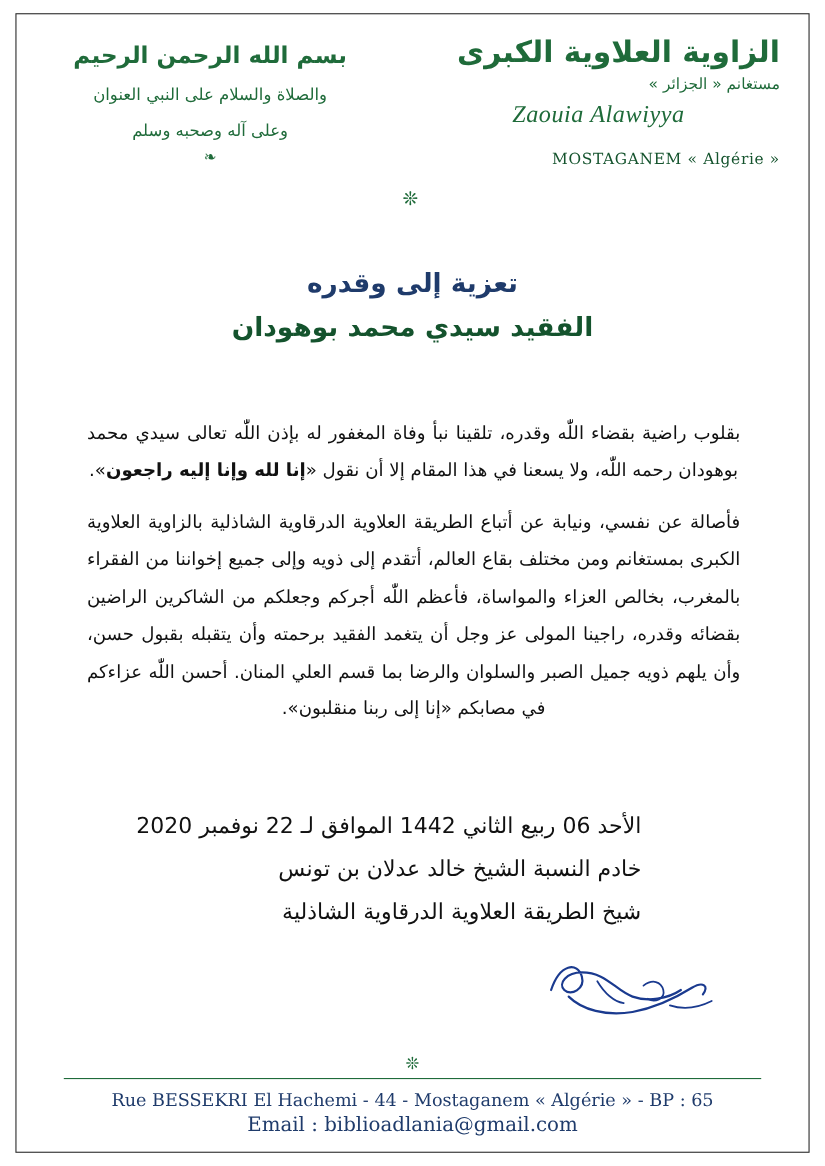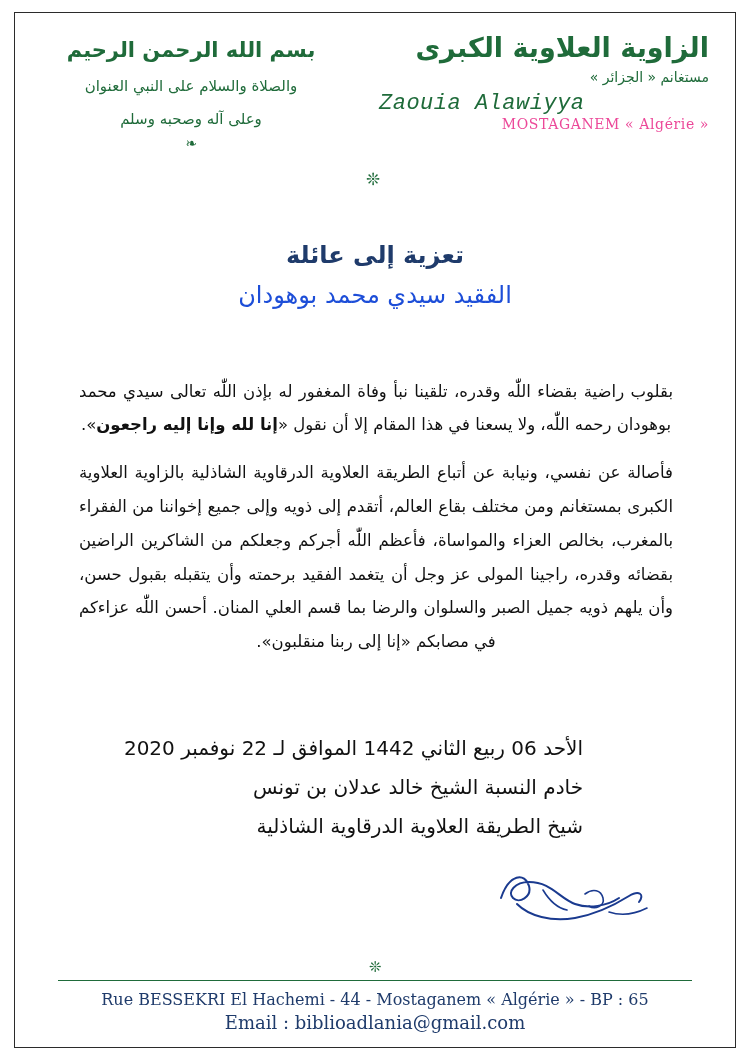--- a/index.html
+++ b/index.html
@@ -52,33 +52,33 @@
     line-height: 1.25;
     letter-spacing: 0px;
   }
   .zaouia-sub-ar {
     color: #1f6b3a;
     font-size: 14px;
     margin-top: 4px;
   }
   .zaouia-latin {
     color: #1f6b3a;
-    font-family: Liberation Mono, monospace;
+    font-family: Liberation Serif, serif;
     font-style: italic;
     font-size: 22px;
     margin-top: 6px;
     direction: ltr;
-    text-align: left;
+    text-align: center;
     letter-spacing: 0.5px;
   }
   .zaouia-city {
-    color: #ec4899;
+    color: #14532d;
     font-family: "DejaVu Serif", "Liberation Serif", serif;
     font-size: 14px;
-    margin-top: 0;
+    margin-top: 20px;
     direction: ltr;
     text-align: right;
     letter-spacing: 0.6px;
   }
 
   .header-left {
     width: 300px;
     text-align: center;
     direction: rtl;
     color: #1f6b3a;
@@ -119,22 +119,22 @@
     direction: rtl;
   }
   .title-line1 {
     font-size: 24px;
     color: #1f3b6b;
     font-weight: bold;
     letter-spacing: 1px;
   }
   .title-line2 {
     font-size: 24px;
-    color: #1d4ed8;
-    font-weight: normal;
+    color: #14532d;
+    font-weight: bold;
     margin-top: 12px;
     letter-spacing: 1px;
   }
 
   
   .body-text {
     direction: rtl;
     text-align: justify;
     text-align-last: center;
     margin: 66px 62px 0 62px;
@@ -226,21 +226,21 @@
         <div class="salat">والصلاة والسلام على النبي العنوان</div>
         <div class="salat">وعلى آله وصحبه وسلم</div>
         <div class="sprig">❧</div>
       </div>
 
     </div>
 
     <div class="ornament">❊</div>
 
     <div class="title-block">
-      <div class="title-line1">تعزية إلى عائلة</div>
+      <div class="title-line1">تعزية إلى وقدره</div>
       <div class="title-line2">الفقيد سيدي محمد بوهودان</div>
     </div>
 
     <div class="body-text">
       <p class="para1"><span>بقلوب راضية بقضاء اللّٰه وقدره، تلقينا نبأ وفاة المغفور له بإذن اللّٰه تعالى سيدي محمد بوهودان رحمه اللّٰه، ولا يسعنا في هذا المقام إلا أن نقول «</span><span class="bold">إنا لله وإنا إليه راجعون</span><span>».</span></p>
       <p class="para2">فأصالة عن نفسي، ونيابة عن أتباع الطريقة العلاوية الدرقاوية الشاذلية بالزاوية العلاوية الكبرى بمستغانم ومن مختلف بقاع العالم، أتقدم إلى ذويه وإلى جميع إخواننا من الفقراء بالمغرب، بخالص العزاء والمواساة، فأعظم اللّٰه أجركم وجعلكم من الشاكرين الراضين بقضائه وقدره، راجينا المولى عز وجل أن يتغمد الفقيد برحمته وأن يتقبله بقبول حسن، وأن يلهم ذويه جميل الصبر والسلوان والرضا بما قسم العلي المنان. أحسن اللّٰه عزاءكم في مصابكم «إنا إلى ربنا منقلبون».</p>
     </div>
 
     <div class="sign-block">
       <div>الأحد 06 ربيع الثاني 1442 الموافق لـ 22 نوفمبر 2020</div>

